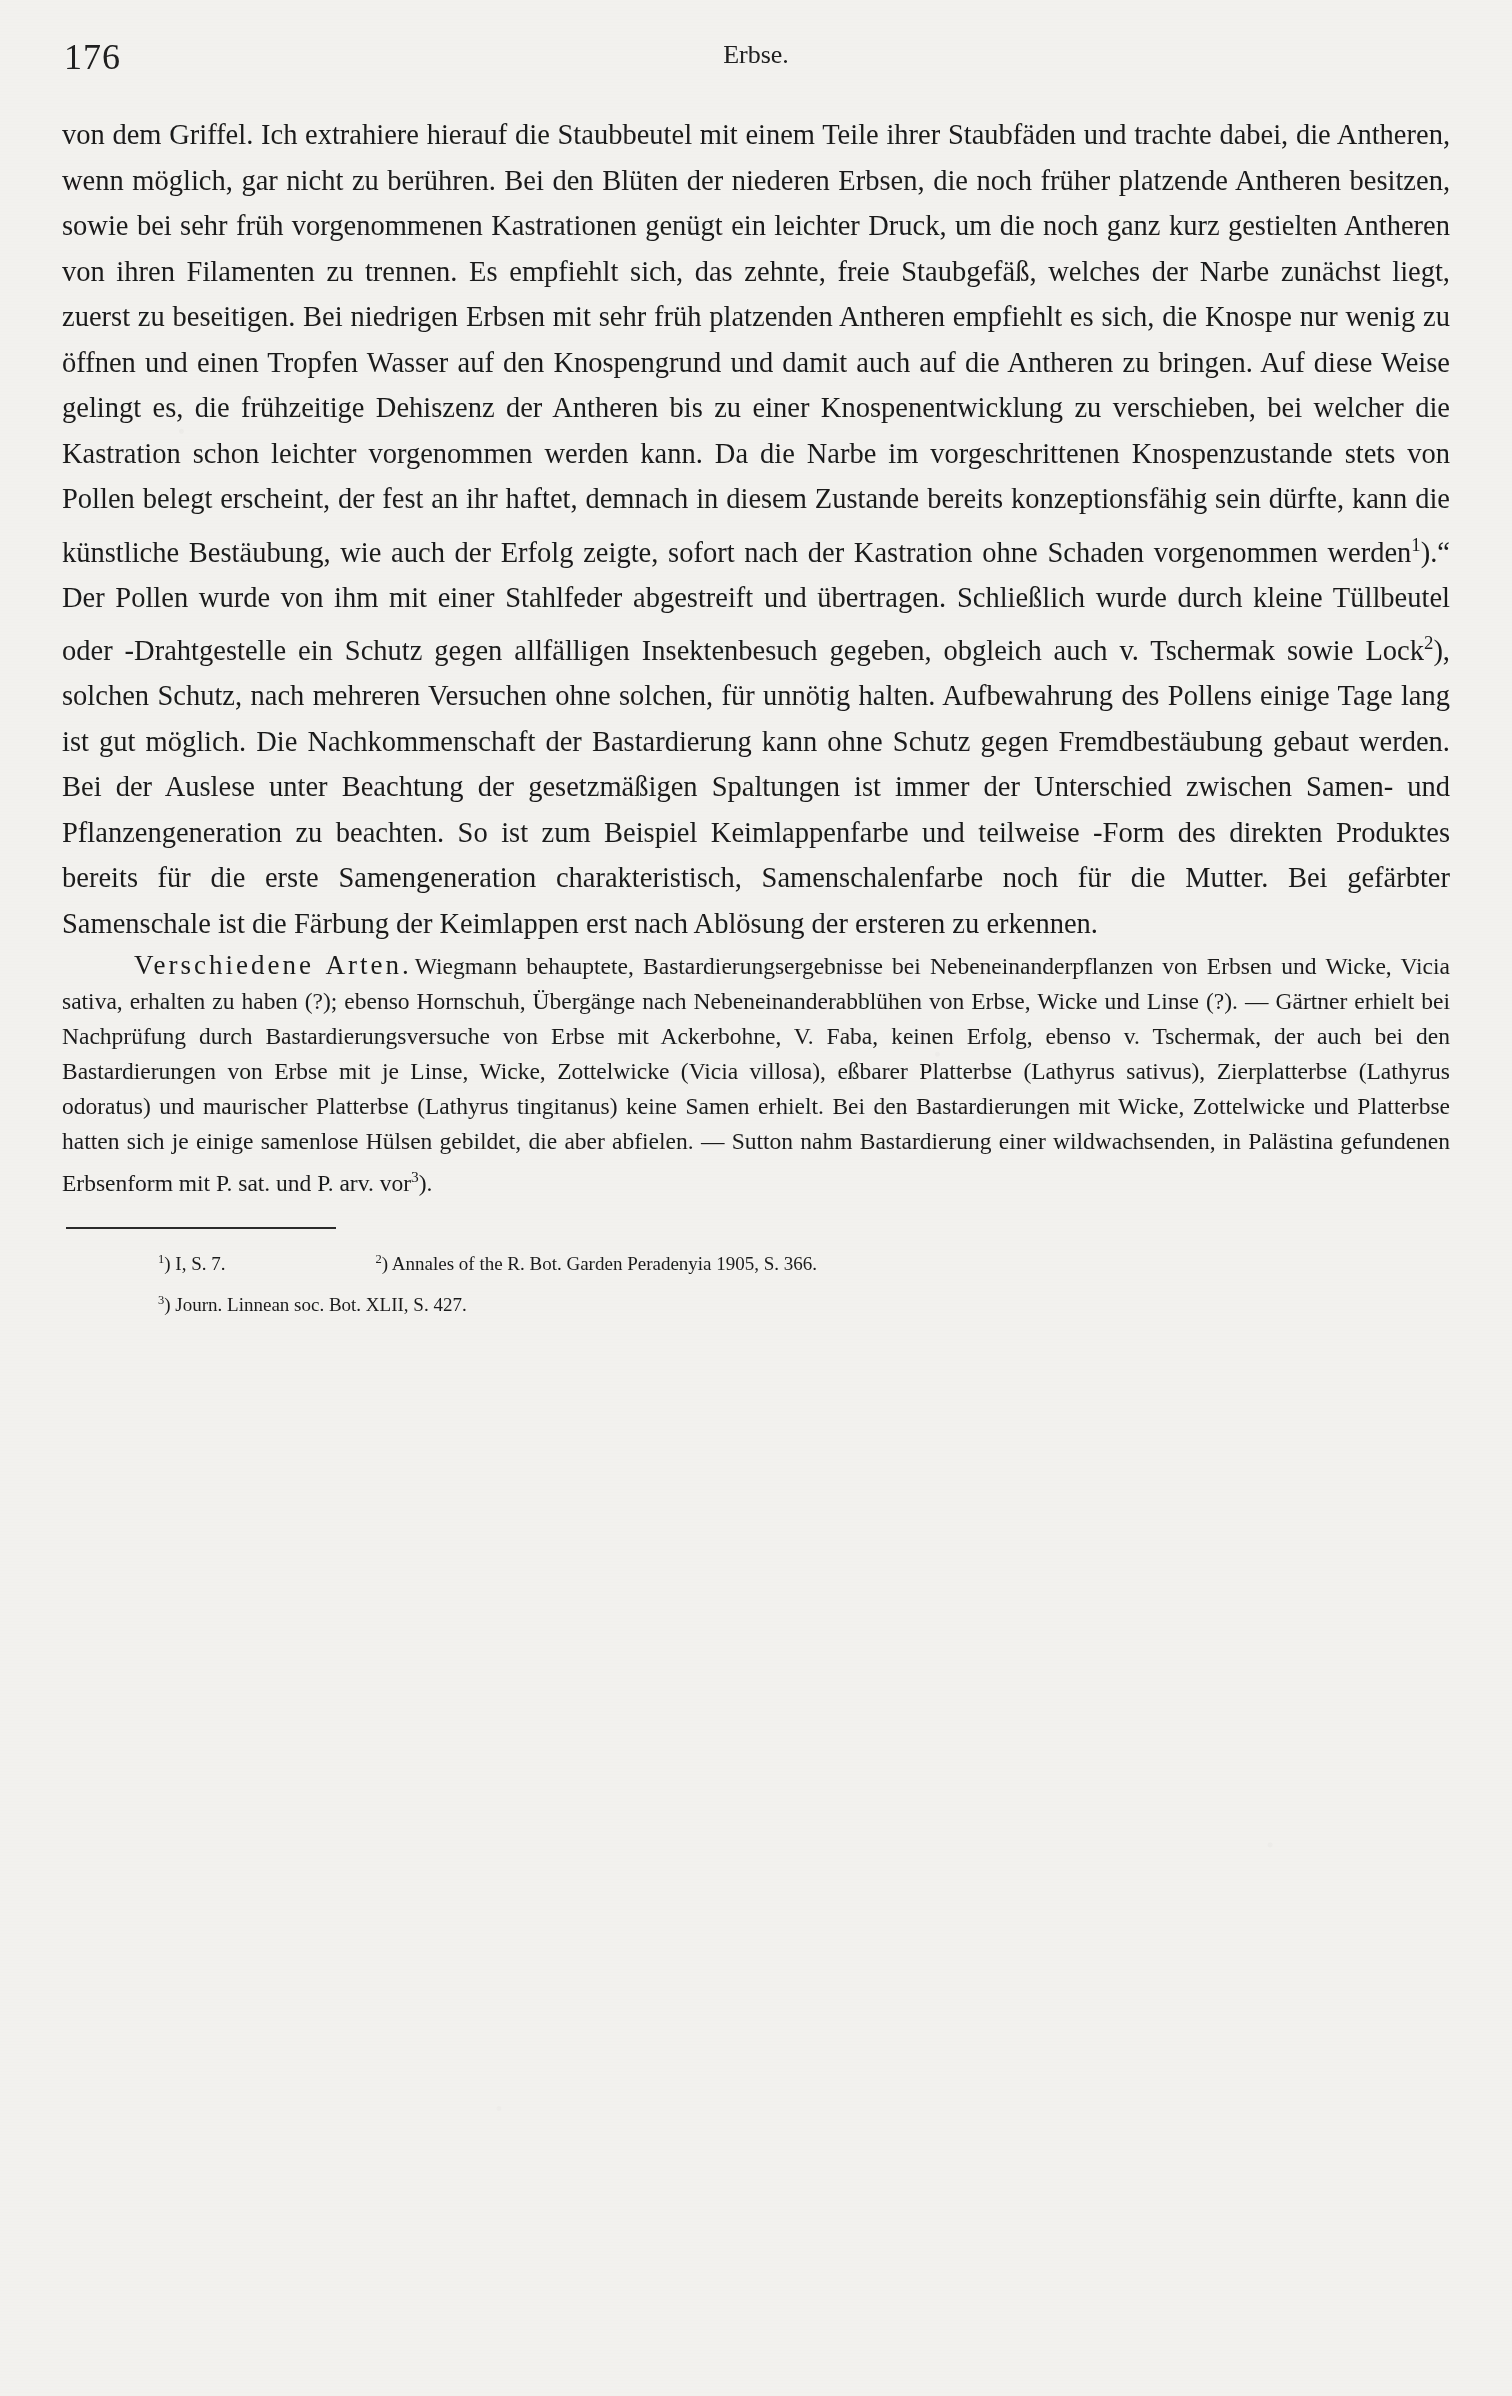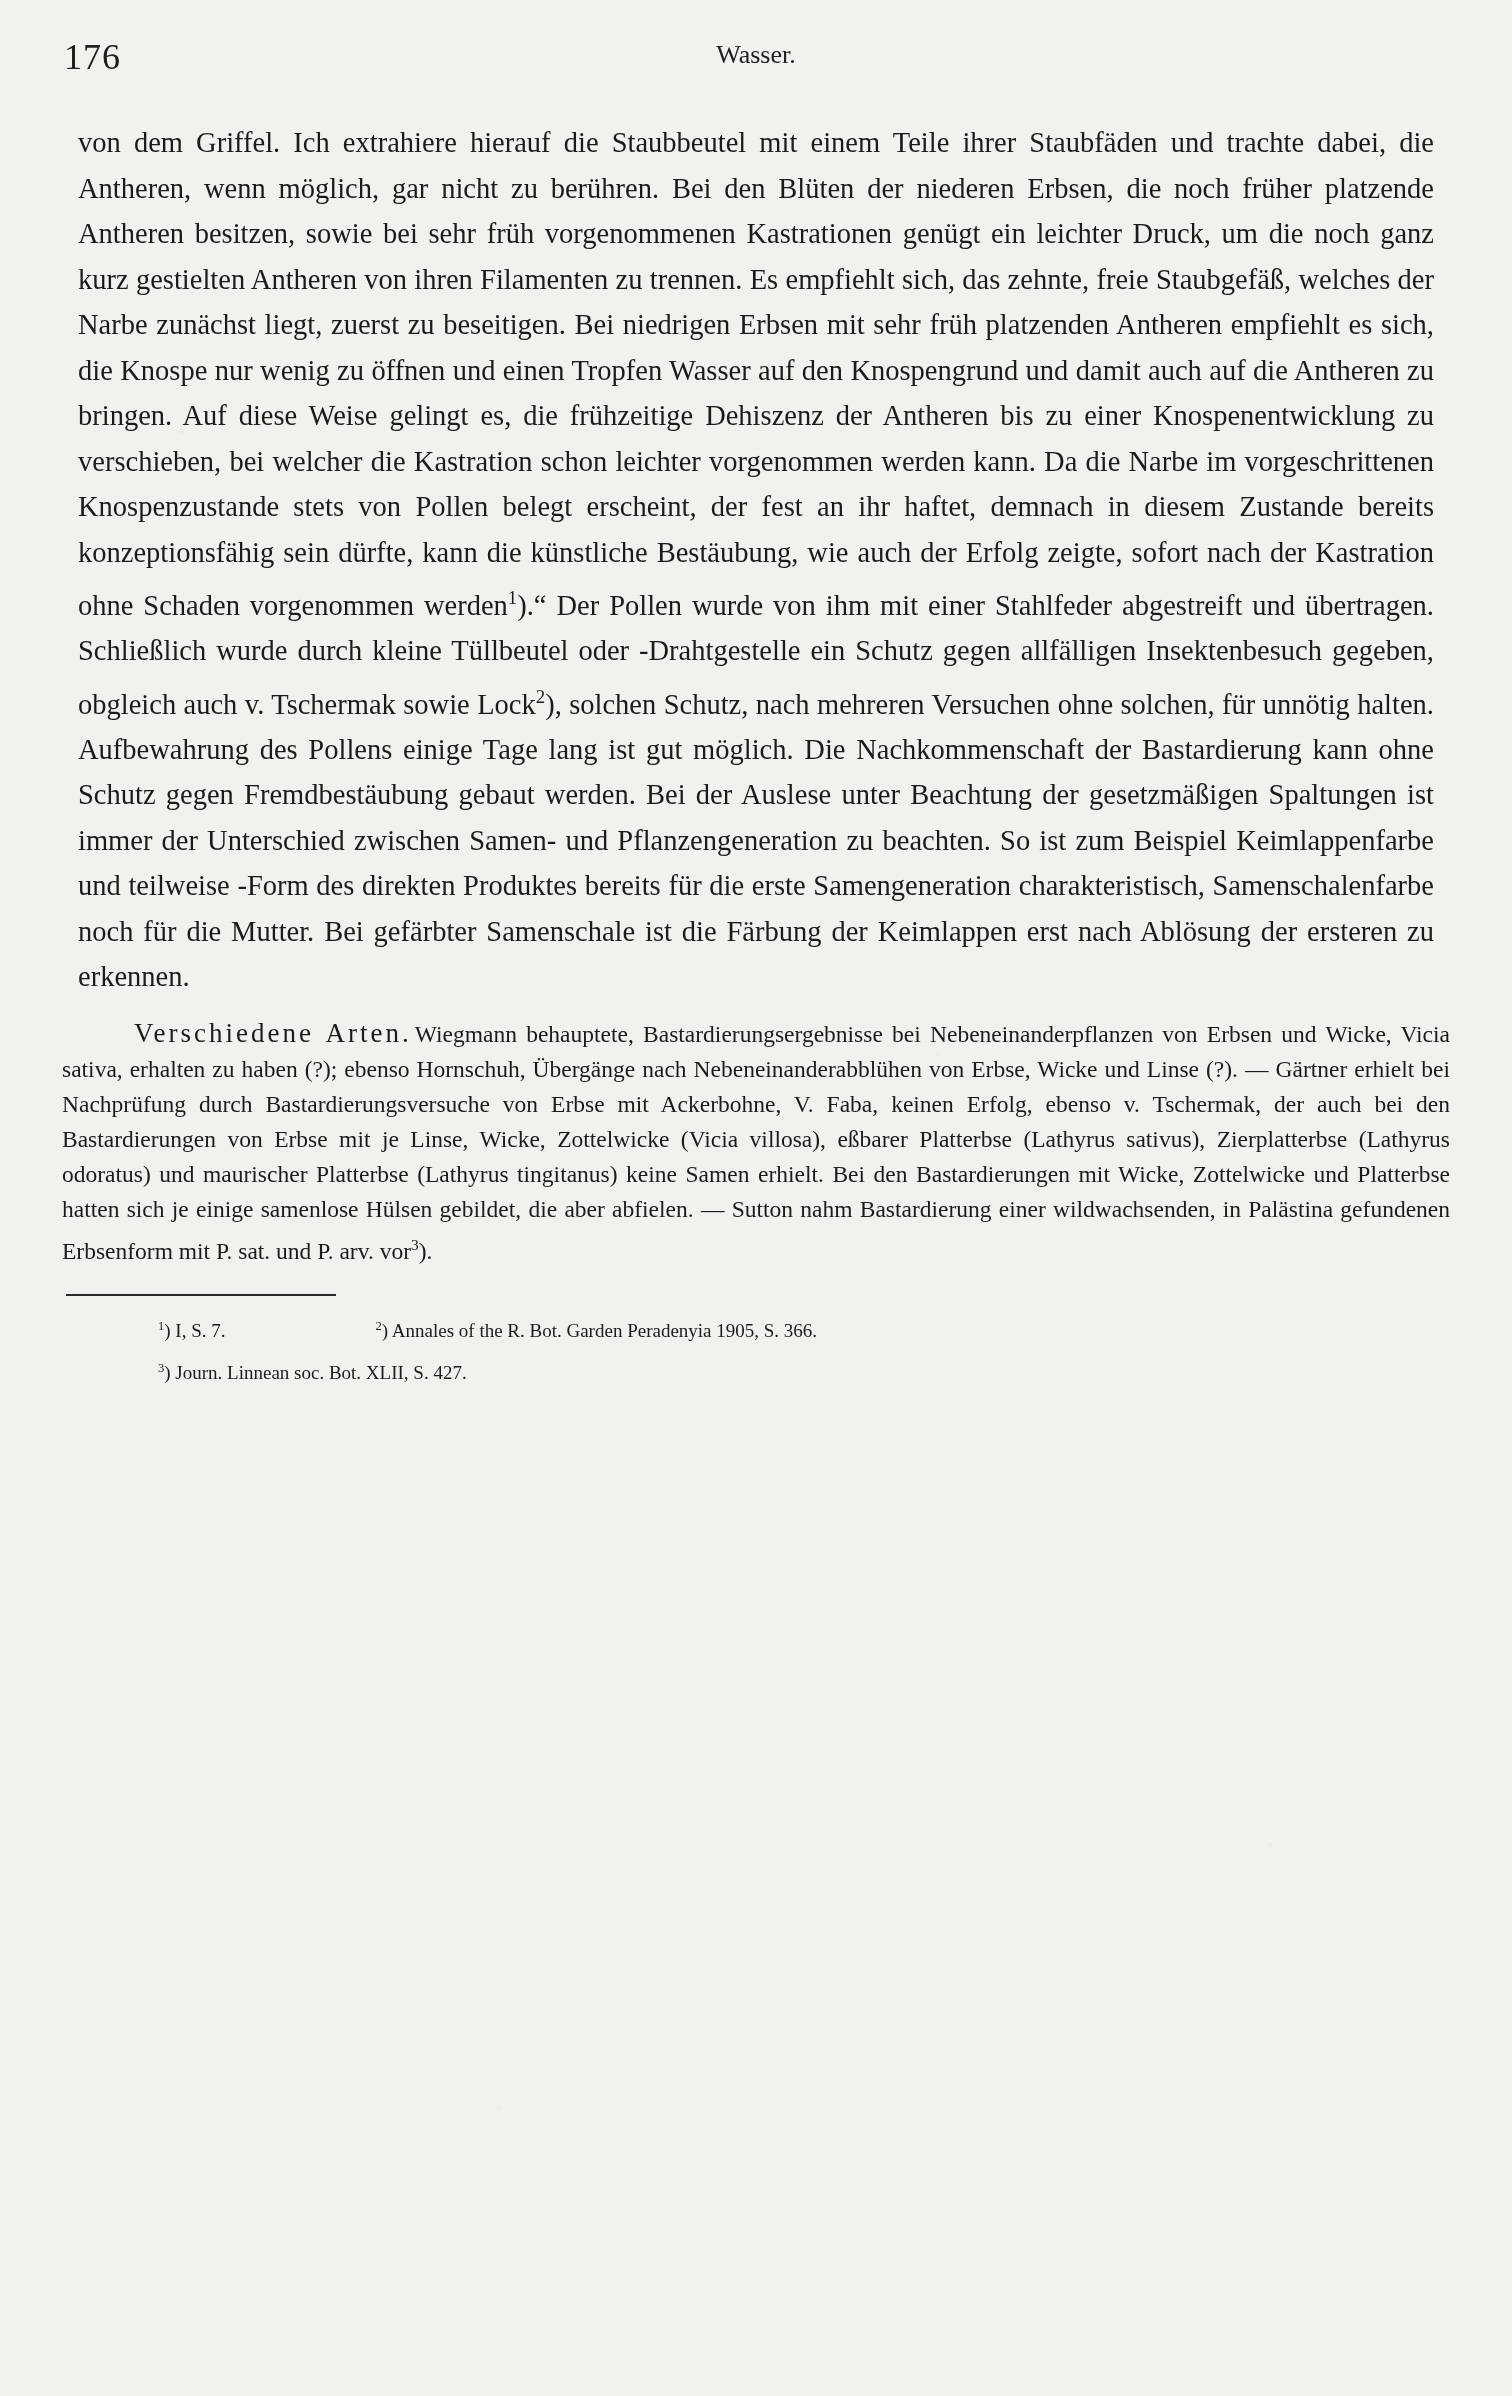--- a/index.html
+++ b/index.html
@@ -53,21 +53,21 @@
     top: 22px;
     text-align: center;
     font-size: 26px;
     color: #202020;
   }
   .body-block {
     margin-top: 8px;
     width: 1388px;
   }
   p.main {
-    margin: 16px;
+    margin: 0;
     font-size: 28.5px;
     line-height: 45.5px;
     text-align: justify;
     text-justify: inter-word;
     color: #1b1b1b;
     hyphens: manual;
   }
   .small-block {
     margin: 0;
     margin-top: 2px;
@@ -124,21 +124,21 @@
   }
 </style>
 </head>
 <body>
 
 <div class="page">
   <div class="content">
 
     <div class="header">
       <div class="folio">176</div>
-      <div class="running-title">Wasser.</div>
+      <div class="running-title">Erbse.</div>
     </div>
 
     <div class="body-block">
       <p class="main"><span>von dem Griffel. Ich extrahiere hierauf die Staubbeutel mit einem Teile ihrer Staubfäden und trachte dabei, die Antheren, wenn möglich, gar nicht zu berühren. Bei den Blüten der niederen Erbsen, die noch früher platzende Antheren besitzen, sowie bei sehr früh vorgenommenen Kastrationen genügt ein leichter Druck, um die noch ganz kurz gestielten Antheren von ihren Filamenten zu trennen. Es empfiehlt sich, das zehnte, freie Staubgefäß, welches der Narbe zunächst liegt, zuerst zu beseitigen. Bei niedrigen Erbsen mit sehr früh platzenden Antheren empfiehlt es sich, die Knospe nur wenig zu öffnen und einen Tropfen Wasser auf den Knospengrund und damit auch auf die Antheren zu bringen. Auf diese Weise gelingt es, die frühzeitige Dehiszenz der Antheren bis zu einer Knospenentwicklung zu verschieben, bei welcher die Kastration schon leichter vorgenommen werden kann. Da die Narbe im vorgeschrittenen Knospenzustande stets von Pollen belegt erscheint, der fest an ihr haftet, demnach in diesem Zustande bereits konzeptionsfähig sein dürfte, kann die künstliche Bestäubung, wie auch der Erfolg zeigte, sofort nach der Kastration ohne Schaden vorgenommen werden</span><sup>1</sup><span>).“ Der Pollen wurde von ihm mit einer Stahlfeder abgestreift und übertragen. Schließlich wurde durch kleine Tüllbeutel oder -Drahtgestelle ein Schutz gegen allfälligen Insektenbesuch gegeben, obgleich auch v. Tschermak sowie Lock</span><sup>2</sup><span>), solchen Schutz, nach mehreren Versuchen ohne solchen, für unnötig halten. Aufbewahrung des Pollens einige Tage lang ist gut möglich. Die Nachkommenschaft der Bastardierung kann ohne Schutz gegen Fremdbestäubung gebaut werden. Bei der Auslese unter Beachtung der gesetzmäßigen Spaltungen ist immer der Unterschied zwischen Samen- und Pflanzengeneration zu beachten. So ist zum Beispiel Keimlappenfarbe und teilweise -Form des direkten Produktes bereits für die erste Samengeneration charakteristisch, Samenschalenfarbe noch für die Mutter. Bei gefärbter Samenschale ist die Färbung der Keimlappen erst nach Ablösung der ersteren zu erkennen.</span></p>
 
       <p class="small-block"><span class="heading sp">Verschiedene Arten.</span><span>Wiegmann behauptete, Bastardierungsergebnisse bei Nebeneinanderpflanzen von Erbsen und Wicke, Vicia sativa, erhalten zu haben (?); ebenso Hornschuh, Übergänge nach Nebeneinanderabblühen von Erbse, Wicke und Linse (?). — Gärtner erhielt bei Nachprüfung durch Bastardierungsversuche von Erbse mit Ackerbohne, V. Faba, keinen Erfolg, ebenso v. Tschermak, der auch bei den Bastardierungen von Erbse mit je Linse, Wicke, Zottelwicke (Vicia villosa), eßbarer Platterbse (Lathyrus sativus), Zierplatterbse (Lathyrus odoratus) und maurischer Platterbse (Lathyrus tingitanus) keine Samen erhielt. Bei den Bastardierungen mit Wicke, Zottelwicke und Platterbse hatten sich je einige samenlose Hülsen gebildet, die aber abfielen. — Sutton nahm Bastardierung einer wildwachsenden, in Palästina gefundenen Erbsenform mit P. sat. und P. arv. vor</span><sup>3</sup><span>).</span></p>
     </div>
 
     <div class="footnote-rule"></div>
 

